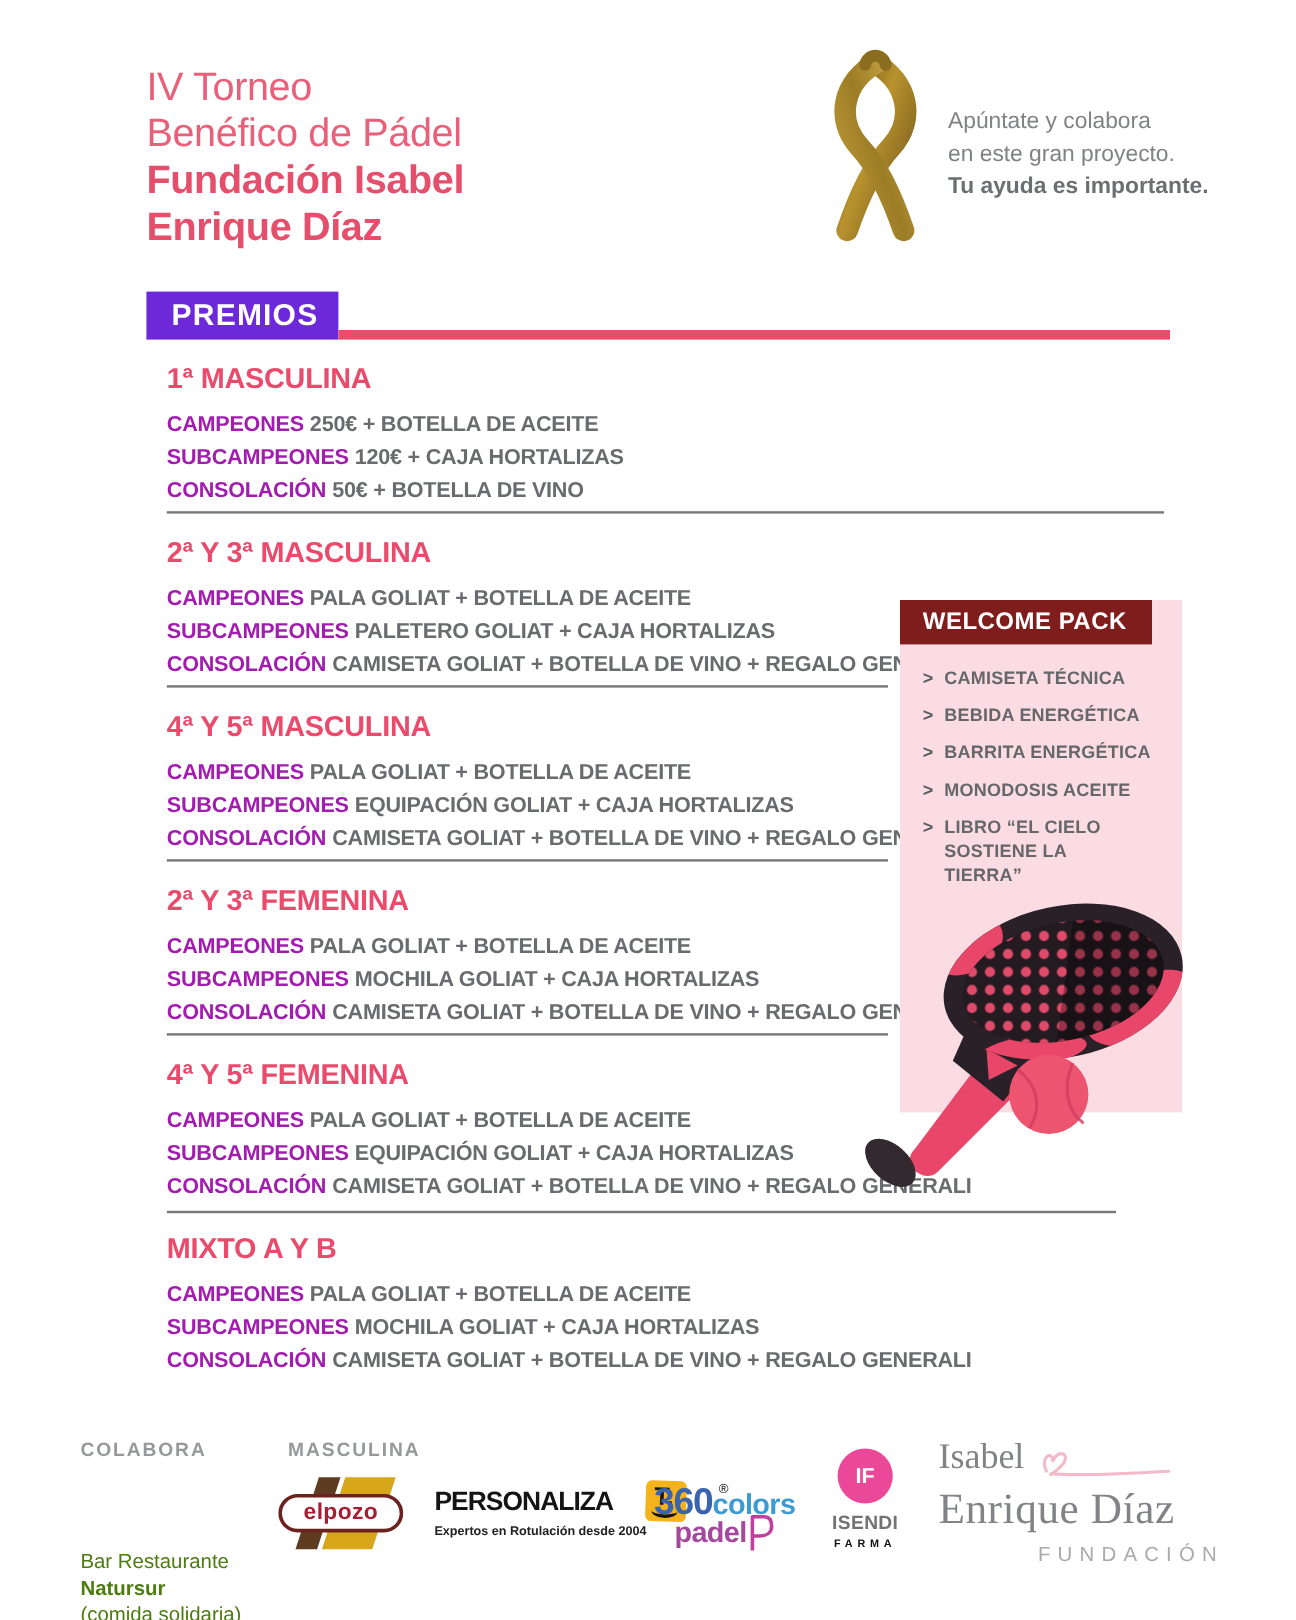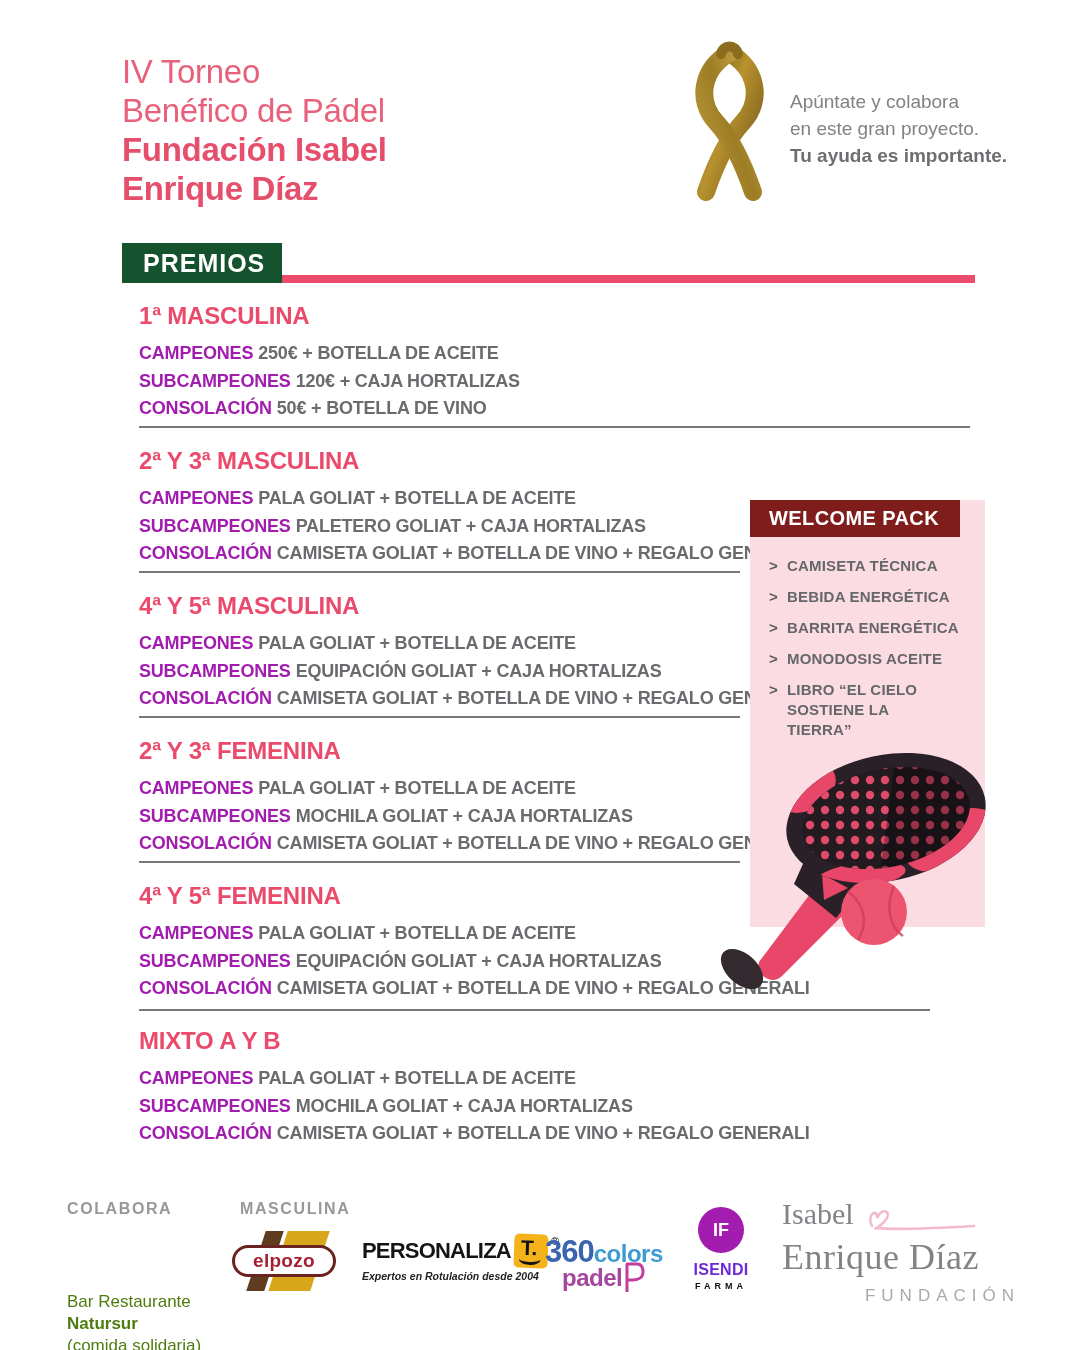--- a/index.html
+++ b/index.html
@@ -13,21 +13,21 @@
   
   .title { position:absolute; left:122px; top:52px; font-size:33px; line-height:39px;
            color:#e8607a; font-weight:500; letter-spacing:-0.3px; }
   .title .tbold { font-weight:800; color:#e64f6c; }
   .ribbon-svg { position:absolute; left:681px; top:40px; }
   .cta { position:absolute; left:790px; top:88px; font-size:19px; line-height:27px;
          color:#808285; font-weight:500; }
   .cta .cbold { font-weight:700; color:#6d6e71; }
   
   .premios-box { position:absolute; left:122px; top:243px; width:160px; height:40px;
-    background:#14532d; color:#fff; font-size:25px; font-weight:800; letter-spacing:1px;
+    background:#6d28d9; color:#fff; font-size:25px; font-weight:800; letter-spacing:1px;
     display:flex; align-items:center; padding-left:21px; }
   .premios-line { position:absolute; left:282px; top:275px; width:693px; height:8px; background:#ec4b6c; }
   
   .prize { position:absolute; left:139px; width:612px; }
   .prize h2 { font-size:24px; line-height:28px; font-weight:800; color:#ea4b6c;
               letter-spacing:-0.2px; margin-bottom:10px; }
   .pline { font-size:18px; line-height:27.5px; color:#6a6b6e; font-weight:600;
            letter-spacing:-0.2px; white-space:nowrap; }
   .plabel { font-weight:800; color:#a21caf; margin-right:5px; }
   .divider { position:absolute; left:139px; border-top:2px solid #77787b; }
@@ -45,39 +45,39 @@
   .f-label { position:absolute; font-size:16px; letter-spacing:1.6px; color:#97989b; font-weight:600; }
   .colabora-lines { position:absolute; left:67px; top:1291px; font-size:17px; line-height:22px; color:#4d7c0f; }
   .colabora-lines .natursur { font-weight:700; }
   .elpozo { position:absolute; left:232px; top:1231px; width:104px; height:60px; }
   .ep-brown { position:absolute; left:24px; top:0; width:18px; height:60px; background:#5f3b20; transform:skewX(-18deg); }
   .ep-gold  { position:absolute; left:46px; top:0; width:42px; height:60px; background:#d7a61b; transform:skewX(-18deg); }
   .ep-pill  { position:absolute; left:0; top:14px; width:104px; height:32px; background:#fff;
     border:3px solid #6b2320; border-radius:17px; display:flex; align-items:center; justify-content:center;
     font-size:19px; font-weight:800; color:#a51e31; letter-spacing:0.3px; }
   .personaliza { position:absolute; left:362px; top:1234px; }
-  .pz-row { display:flex; align-items:flex-start; }
+  .pz-row { display:flex; align-items:flex-start;gap:24px; }
   .pz-name { font-size:22px; line-height:34px; font-weight:800; color:#141414; letter-spacing:-0.8px; }
   .pz-tile { position:relative; width:34px; height:34px; background:#f5b31b; border-radius:5px;
              margin-left:3px; transform:rotate(2deg); }
   .pz-t { position:absolute; left:7px; top:2px; font-size:21px; font-weight:800; color:#141414; }
   .pz-smile { position:absolute; left:5px; bottom:3px; width:22px; height:12px;
               border-bottom:3px solid #141414; border-radius:50%; }
   .pz-reg { font-size:11px; color:#141414; margin-left:3px; line-height:14px; }
-  .pz-tag { font-size:10.5px; font-weight:700; font-style:italic; color:#222; margin-top:2px; }
+  .pz-tag { font-size:10.5px; font-weight:700; color:#222; margin-top:2px; }
   .c360 { position:absolute; left:545px; top:1234px; width:140px; }
   .c360 .row1 { display:flex; align-items:baseline; }
   .c3 { font-size:31px; font-weight:700; color:#3a64ae; letter-spacing:-1px; }
   .ccolors { font-size:24px; font-weight:600; color:#3d9bd4; letter-spacing:-0.5px; }
   .row2 { display:flex; align-items:center; margin-top:-9px; margin-left:17px; }
   .cpadel { font-size:24px; font-weight:600; color:#a5479f; letter-spacing:-0.5px; }
   .isendi { position:absolute; left:688px; top:1207px; width:66px; text-align:center; }
-  .is-circle { width:46px; height:46px; border-radius:50%; background:#a21caf; color:#fff;
+  .is-circle { width:46px; height:46px; border-radius:50%; background:#ec4899; color:#fff;
     display:flex; align-items:center; justify-content:center; font-size:18px; font-weight:800; margin:0 auto; }
-  .is-name { font-size:16px; font-weight:800; color:#6d28d9; margin-top:8px; letter-spacing:0.3px; }
+  .is-name { font-size:16px; font-weight:800; color:#737373; margin-top:8px; letter-spacing:0.3px; }
   .is-farma { font-size:9px; font-weight:600; color:#111; letter-spacing:4px; margin-top:2px; }
   .fundacion { position:absolute; left:782px; top:1198px; width:238px;
                font-family:"Liberation Serif", serif; color:#828387; }
   .fn-row1 { display:flex; align-items:flex-start; }
   .fn-isabel { font-size:30px; line-height:32px; }
   .fn-squiggle { margin-left:8px; margin-top:8px; }
   .fn-enrique { font-size:36px; line-height:38px; margin-top:2px; letter-spacing:0.5px; }
   .fn-fundacion { font-family:"Liberation Sans", sans-serif; font-size:17px; color:#a9aaad;
                   letter-spacing:6px; text-align:right; margin-top:10px; }
 </style>

